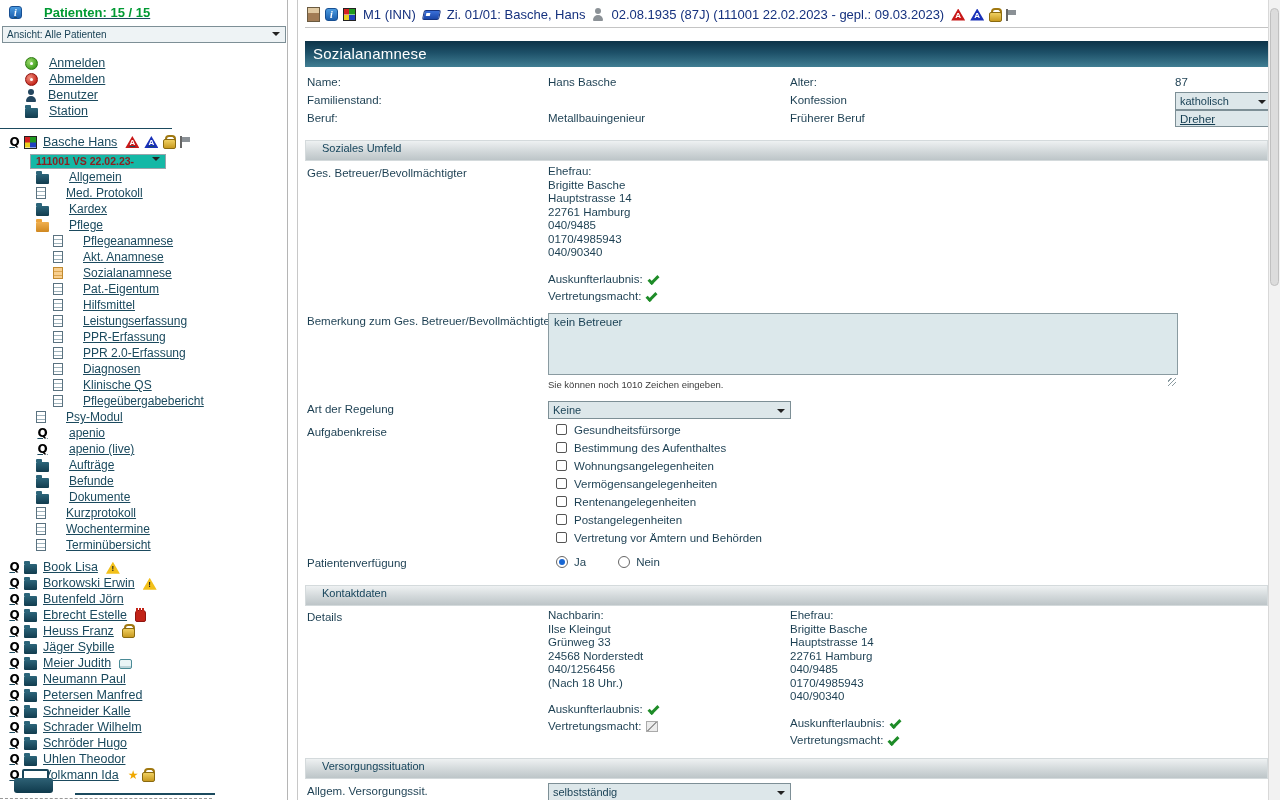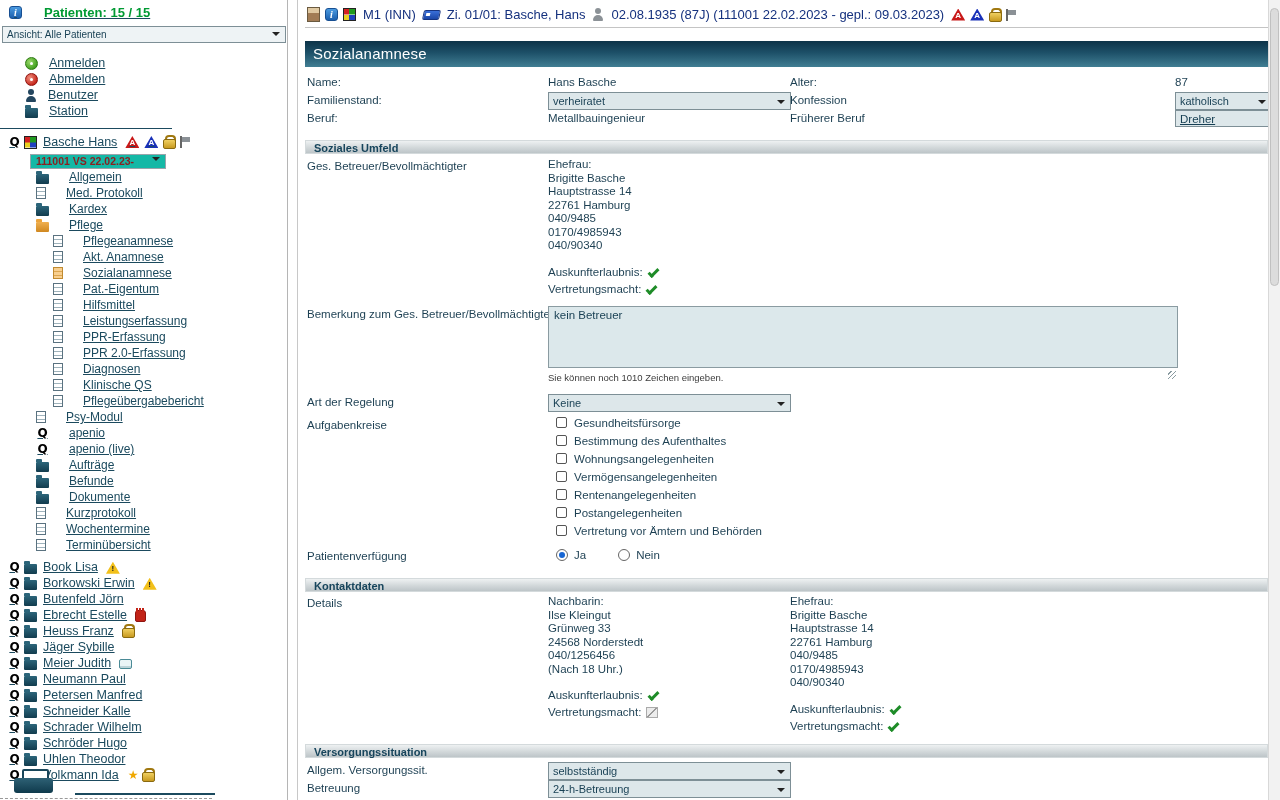--- a/index.html
+++ b/index.html
@@ -149,23 +149,23 @@
   
   .main { position:absolute; left:305px; top:0; width:963px; height:800px; overflow:hidden; }
 
   .topbar { display:flex; align-items:center; gap:5px; height:28px; padding:2px 0 0 2px;
     border-bottom:1px solid #c4c4c4; color:#15317e; font-size:13px; white-space:nowrap; }
   .topbar .tb-text { margin:0 2px; }
 
   .hdr-big { margin-top:13px; height:26px; line-height:26px; padding-left:8px;
     background:linear-gradient(180deg,#0d3348 0%,#1d5068 45%,#417e93 100%);
     color:#fff; font-size:15px; letter-spacing:.2px; }
-  .hdr-gray { height:14px; line-height:15px; padding-left:8px; margin-top:13px;
+  .hdr-gray { height:21px; line-height:15px; padding-left:16px; margin-top:13px;
     background:linear-gradient(180deg,#eef1f2 0%,#d2d8da 55%,#bdc5c8 100%);
-    border:1px solid #d4dadc; color:#17455c; font-weight:bold; font-size:11px; }
+    border:1px solid #d4dadc; color:#17455c; font-weight:normal; font-size:11px; }
 
   .frow { position:relative; height:17px; margin-top:1px; font-size:11.5px; color:#1c3f52; }
   .c1 { position:absolute; left:2px;   top:2px; }
   .c2 { position:absolute; left:243px; top:0; }
   .c3 { position:absolute; left:485px; top:2px; }
   .c4 { position:absolute; left:870px; top:0; }
   .tx { top:2px; }
 
   .w243 { width:243px; } .w97 { width:97px;text-decoration:underline; }
   .txt { background:#dde7ea; border:1px solid #7d8f96; height:17px;
@@ -514,25 +514,20 @@
 
   <div class="frow" style="margin-top:7px">
     <span class="c1">Name:</span>
     <span class="c2 tx">Hans Basche</span>
     <span class="c3">Alter:</span>
     <span class="c4 tx">87</span>
   </div>
 
   <div class="frow">
     <span class="c1">Familienstand:</span>
-    <span class="c2 selw w243">
-      <select class="sel">
-        <option>verheiratet</option>
-      </select>
-    </span>
     <span class="c3">Konfession</span>
     <span class="c4 selw w97">
       <select class="sel">
         <option>katholisch</option>
       </select>
     </span>
   </div>
 
   <div class="frow">
     <span class="c1">Beruf:</span>

